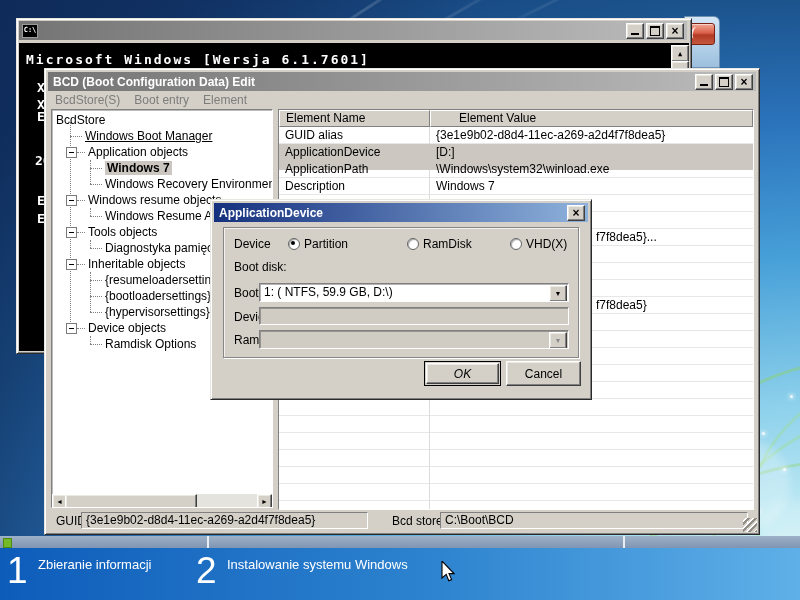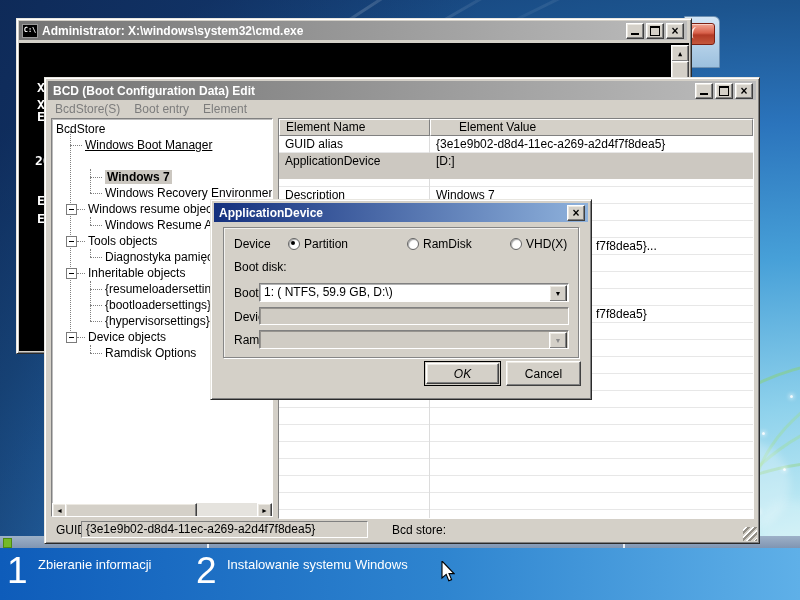--- a/index.html
+++ b/index.html
@@ -145,49 +145,49 @@
     </div>
   </div>
 
   <div class="aero">
     <div class="redbtn"></div>
   </div>
 
   <div class="winframe" style="left:16px;top:18px;width:674px;height:334px;z-index:2;">
     <div class="tbar inactive" style="left:2px;top:2px;width:668px;">
       <span class="cmdicon">C:\</span>
-      <span>Administrator: X:\windows\system32\cmd.exe</span>
       <span class="capbtns">
         <span class="capbtn btn3d">
             <span class="mingl"></span>
           </span>
         <span class="capbtn btn3d">
             <span class="maxgl"></span>
           </span>
         <span class="capbtn btn3d xgl">×</span>
       </span>
     </div>
     <div class="console" style="left:2px;top:24px;width:670px;height:308px;">
+      <span class="cfrag" style="left:7px;top:9px;letter-spacing:2px;">Microsoft Windows [Wersja 6.1.7601]</span>
       <span class="cfrag" style="left:18px;top:37px;">X:</span>
       <span class="cfrag" style="left:18px;top:54px;">X:</span>
       <span class="cfrag" style="left:18px;top:66px;">E:</span>
       <span class="cfrag" style="left:25px;top:75px;">W</span>
       <span class="cfrag" style="left:25px;top:83px;">N</span>
       <span class="cfrag" style="left:29px;top:97px;">K</span>
       <span class="cfrag" style="left:16px;top:110px;">20</span>
       <span class="cfrag" style="left:18px;top:150px;">E:</span>
       <span class="cfrag" style="left:18px;top:168px;">E:</span>
       <div class="vscroll" style="right:2px;top:2px;bottom:2px;">
         <span class="sbtn btn3d" style="top:0;left:0;">▲</span>
         <span class="btn3d" style="position:absolute;top:16px;left:0;width:16px;height:46px;"></span>
       </div>
     </div>
   </div>
 
-  <div class="winframe" style="left:44px;top:68px;width:714px;height:465px;z-index:3;margin-top:9px;">
+  <div class="winframe" style="left:44px;top:68px;width:714px;height:465px;z-index:3;">
     <div class="tbar inactive" style="left:3px;top:3px;width:708px;padding-left:5px;box-sizing:border-box;">
       <span>BCD (Boot Configuration Data) Edit</span>
       <span class="capbtns">
         <span class="capbtn btn3d">
             <span class="mingl"></span>
           </span>
         <span class="capbtn btn3d">
             <span class="maxgl"></span>
           </span>
         <span class="capbtn btn3d xgl">×</span>
@@ -207,20 +207,27 @@
       <div class="guide" style="left:38px;top:162px;height:40px;"></div>
       <div class="guide" style="left:38px;top:226px;height:8px;"></div>
 
       <div class="trow lvl0" style="top:2px;">
           <span class="tlabel">BcdStore</span>
         </div>
       <div class="trow lvl1n" style="top:18px;">
           <span class="stub stubw"></span>
           <span class="tlabel">Windows Boot Manager</span>
         </div>
+      <div class="trow lvl1" style="top:34px;">
+          <span class="expbox">
+            <span class="minus"></span>
+          </span>
+          <span class="stub"></span>
+          <span class="tlabel">Application objects</span>
+        </div>
       <div class="trow lvl2" style="top:50px;">
           <span class="stub stubw"></span>
           <span class="tlabel selhl">Windows 7</span>
         </div>
       <div class="trow lvl2" style="top:66px;">
           <span class="stub stubw"></span>
           <span class="tlabel">Windows Recovery Environment</span>
         </div>
       <div class="trow lvl1" style="top:82px;">
           <span class="expbox">
@@ -287,37 +294,42 @@
       <div class="hcell" style="left:151px;right:0;padding-left:28px;">Element Value</div>
       <div class="lbody">
         <div class="lrow" style="top:0;">
           <span class="c1">GUID alias</span>
           <span class="c2">{3e1e9b02-d8d4-11ec-a269-a2d4f7f8dea5}</span>
         </div>
         <div class="lrow sel" style="top:17px;">
           <span class="c1">ApplicationDevice</span>
           <span class="c2">[D:]</span>
         </div>
+        <div class="lrow" style="top:34px;">
+          <span class="c1">ApplicationPath</span>
+          <span class="c2">\Windows\system32\winload.exe</span>
+        </div>
         <div class="lrow" style="top:51px;">
           <span class="c1">Description</span>
           <span class="c2">Windows 7</span>
         </div>
         <div class="lrow" style="top:102px;">
           <span style="position:absolute;left:317px;text-align:right;">f7f8dea5}...</span>
         </div>
         <div class="lrow" style="top:170px;">
           <span style="position:absolute;left:317px;">f7f8dea5}</span>
         </div>
       </div>
     </div>
 
     <div class="statusbar">
       <span class="slabel" style="left:8px;">GUID:</span>
       <span class="sfield" style="left:33px;width:277px;">{3e1e9b02-d8d4-11ec-a269-a2d4f7f8dea5}</span>
       <span class="slabel" style="left:344px;">Bcd store:</span>
+      <span class="sfield" style="left:392px;right:8px;">C:\Boot\BCD</span>
     </div>
     <div class="grip"></div>
   </div>
 
   <div class="winframe" style="left:210px;top:199px;width:380px;height:199px;z-index:4;">
     <div class="tbar active" style="left:3px;top:3px;width:374px;padding-left:5px;box-sizing:border-box;">
       <span>ApplicationDevice</span>
       <span class="capbtns">
         <span class="capbtn btn3d xgl">×</span>
       </span>

